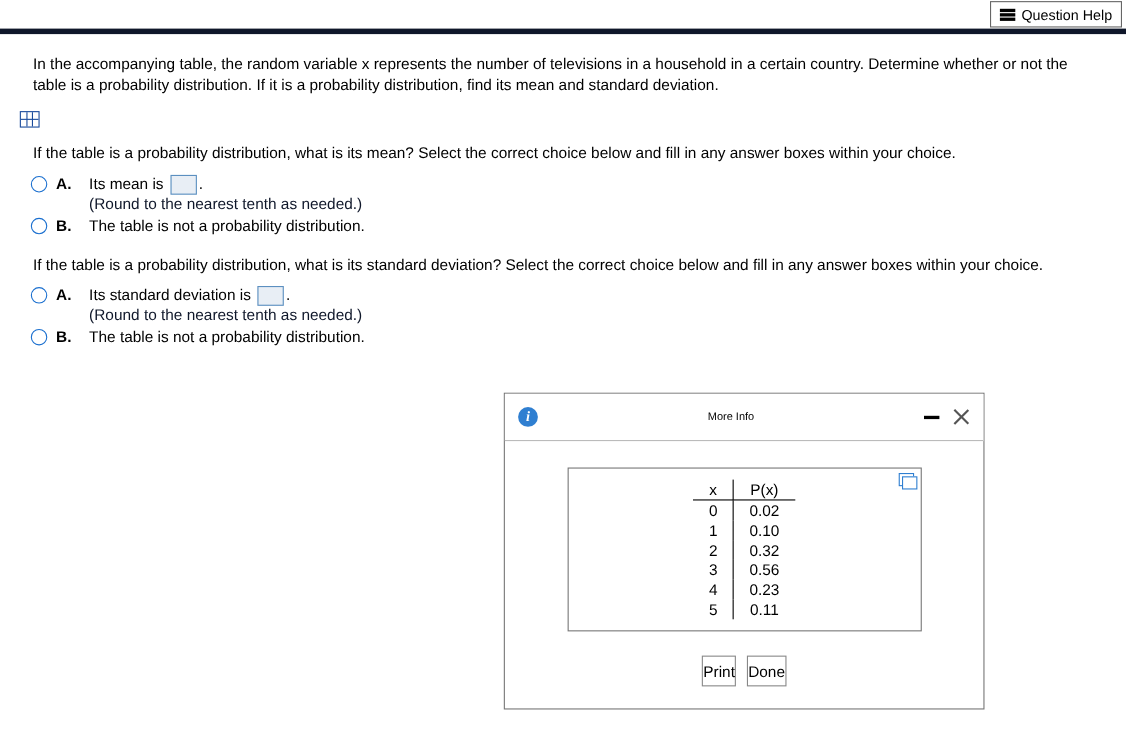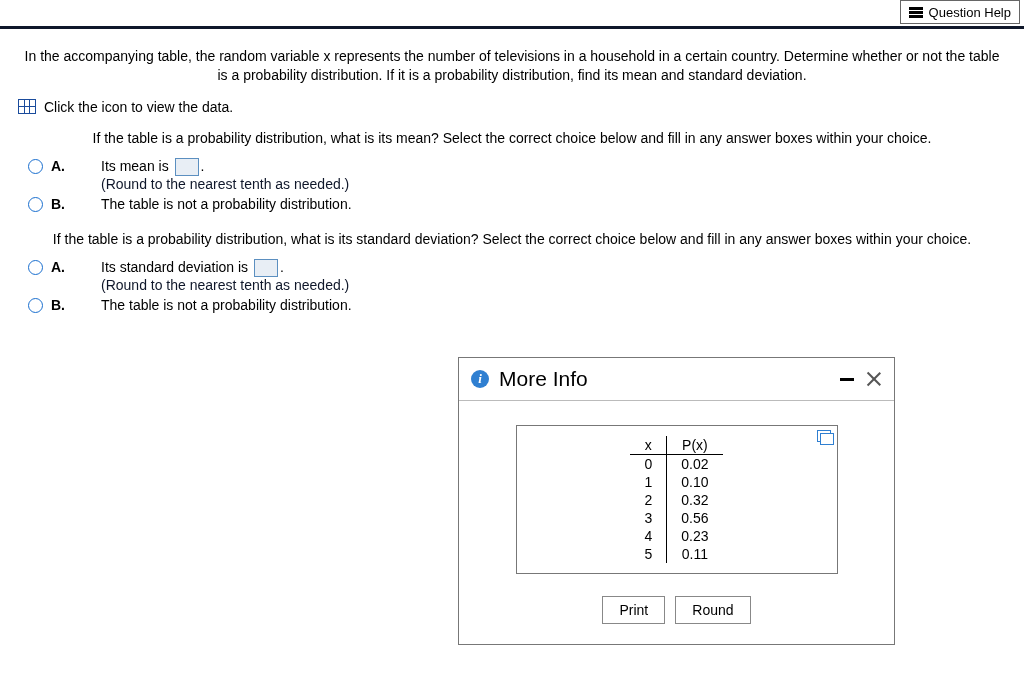--- a/index.html
+++ b/index.html
@@ -6,24 +6,24 @@
     margin: 0;
     padding: 0;
     font-family: Arial, Helvetica, sans-serif;
     font-size: 14px;
     color: #000;
     background: #fff;
     width: 1024px;
   }
   .topbar {
     height: 26px;
-    border-bottom: 3px solid #0f172a;
+    border-bottom: 5px solid #0f172a;
     display: flex;
     justify-content: flex-end;
-    align-items: flex-start;
+    align-items: center;
     padding-right: 4px;
   }
   .qhelp {
     border: 1px solid #666;
     height: 22px;
     padding: 0 8px;
     display: flex;
     align-items: center;
     gap: 6px;
     font-size: 13px;
@@ -32,21 +32,21 @@
     width: 14px; height: 11px;
     display: inline-block;
     background:
       linear-gradient(#000,#000) 0 0/14px 3px no-repeat,
       linear-gradient(#000,#000) 0 4px/14px 3px no-repeat,
       linear-gradient(#000,#000) 0 8px/14px 3px no-repeat;
   }
   .content {
     padding: 12px 18px;
   }
-  .para { margin: 6px 0; line-height: 1.35; text-align: center; }
+  .para { margin: 6px 12px; line-height: 1.35; }
   .data-row { display: flex; align-items: center; gap: 8px; margin: 14px 0; }
   .table-icon {
     width: 18px; height: 15px;
     border: 1.5px solid #1a4b9c;
     box-sizing: border-box;
     display: inline-block;
     position: relative;
     background:
       linear-gradient(#1a4b9c,#1a4b9c) 0 50%/100% 1px no-repeat,
       linear-gradient(#1a4b9c,#1a4b9c) 33% 0/1px 100% no-repeat,
@@ -56,21 +56,21 @@
   .choice { display: flex; align-items: flex-start; gap: 8px; margin: 4px 0; }
   .radio {
     width: 13px; height: 13px;
     border: 1.5px solid #1a6fcf;
     border-radius: 50%;
     margin-top: 1px;
     flex-shrink: 0;
     background: #fff;
   }
   .choice-label { font-weight: bold; margin-right: 4px; min-width: 18px; }
-  .choice-body { flex: 1; margin-left: 20px; }
+  .choice-body { flex: 1; }
   .hint { color: #0f172a; }
   .inline-input {
     display: inline-block;
     width: 22px;
     height: 16px;
     border: 1px solid #5b8fc0;
     background: #e8eef5;
     vertical-align: middle;
     margin: 0 2px;
   }
@@ -100,21 +100,21 @@
     background: #2f7fd1;
     color: #fff;
     font-family: Georgia, serif;
     font-style: italic;
     font-weight: bold;
     font-size: 13px;
     display: flex;
     align-items: center;
     justify-content: center;
   }
-  .popup-title { flex: 1; font-size: 21px; }
+  .popup-title { flex: 1; font-size: 10px; text-align: center; }
   .popup-controls { display: flex; align-items: center; gap: 12px; }
   .min-icon {
     width: 14px; height: 3px; background: #000; display:inline-block;
   }
   .close-icon {
     width: 16px; height: 16px; display:inline-block;
     position: relative;
   }
   .close-icon::before, .close-icon::after {
     content:""; position:absolute; left:7px; top:-1px; width:1.5px; height:18px;
@@ -158,41 +158,40 @@
 
   .popup-footer {
     display: flex;
     justify-content: center;
     gap: 10px;
     padding: 18px 0 20px;
   }
   .btn {
     border: 1px solid #888;
     background: #fff;
-    padding: 5px 16px;
+    padding: 5px 0;
     font-size: 14px;
   }
 </style>
 </head>
 <body>
 
 <div class="topbar">
   <div class="qhelp">
     <span class="qhelp-icon"></span>
     <span>Question Help</span>
   </div>
 </div>
 
 <div class="content">
 
   <div class="para">In the accompanying table, the random variable x represents the number of televisions in a household in a certain country. Determine whether or not the table is a probability distribution. If it is a probability distribution, find its mean and standard deviation.</div>
 
   <div class="data-row">
     <span class="table-icon"></span>
-    <span>Click the icon to view the data.</span>
   </div>
 
   <div class="para">If the table is a probability distribution, what is its mean? Select the correct choice below and fill in any answer boxes within your choice.</div>
 
   <div class="choice-block">
     <div class="choice">
       <span class="radio"></span>
       <span class="choice-label">A.</span>
       <div class="choice-body">
         <span>Its mean is </span><span class="inline-input"></span><span>.</span>
@@ -267,15 +266,15 @@
         <tr>
               <td>5</td>
               <td>0.11</td>
             </tr>
       </tbody>
         </table>
     </div>
   </div>
   <div class="popup-footer">
     <button class="btn">Print</button>
-    <button class="btn">Round</button>
+    <button class="btn">Done</button>
   </div>
 </div>
 
 </body></html>

